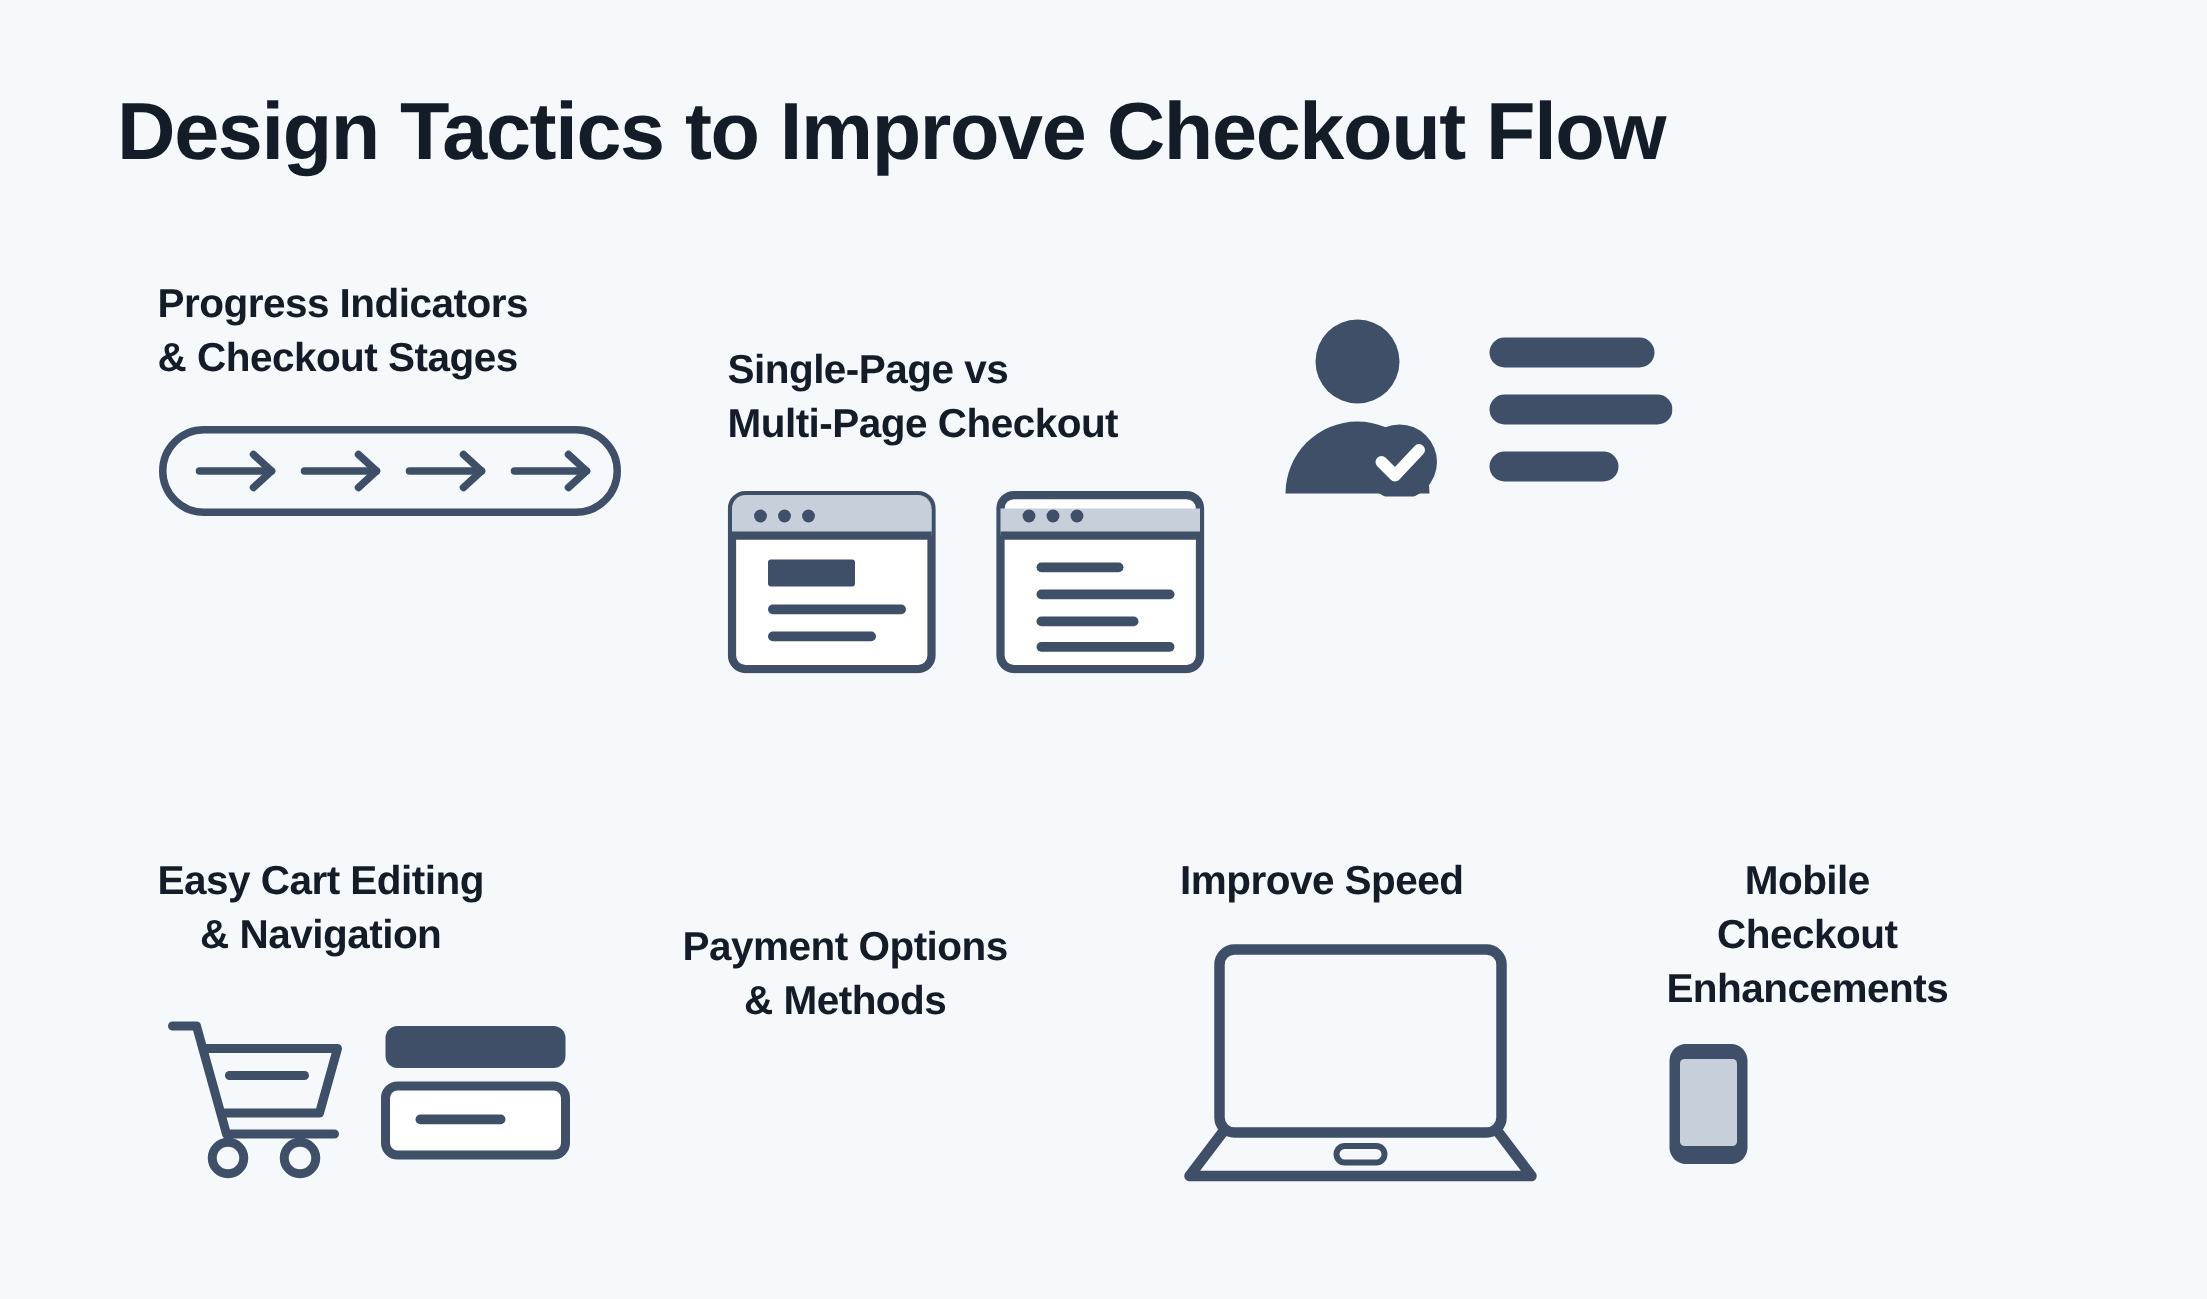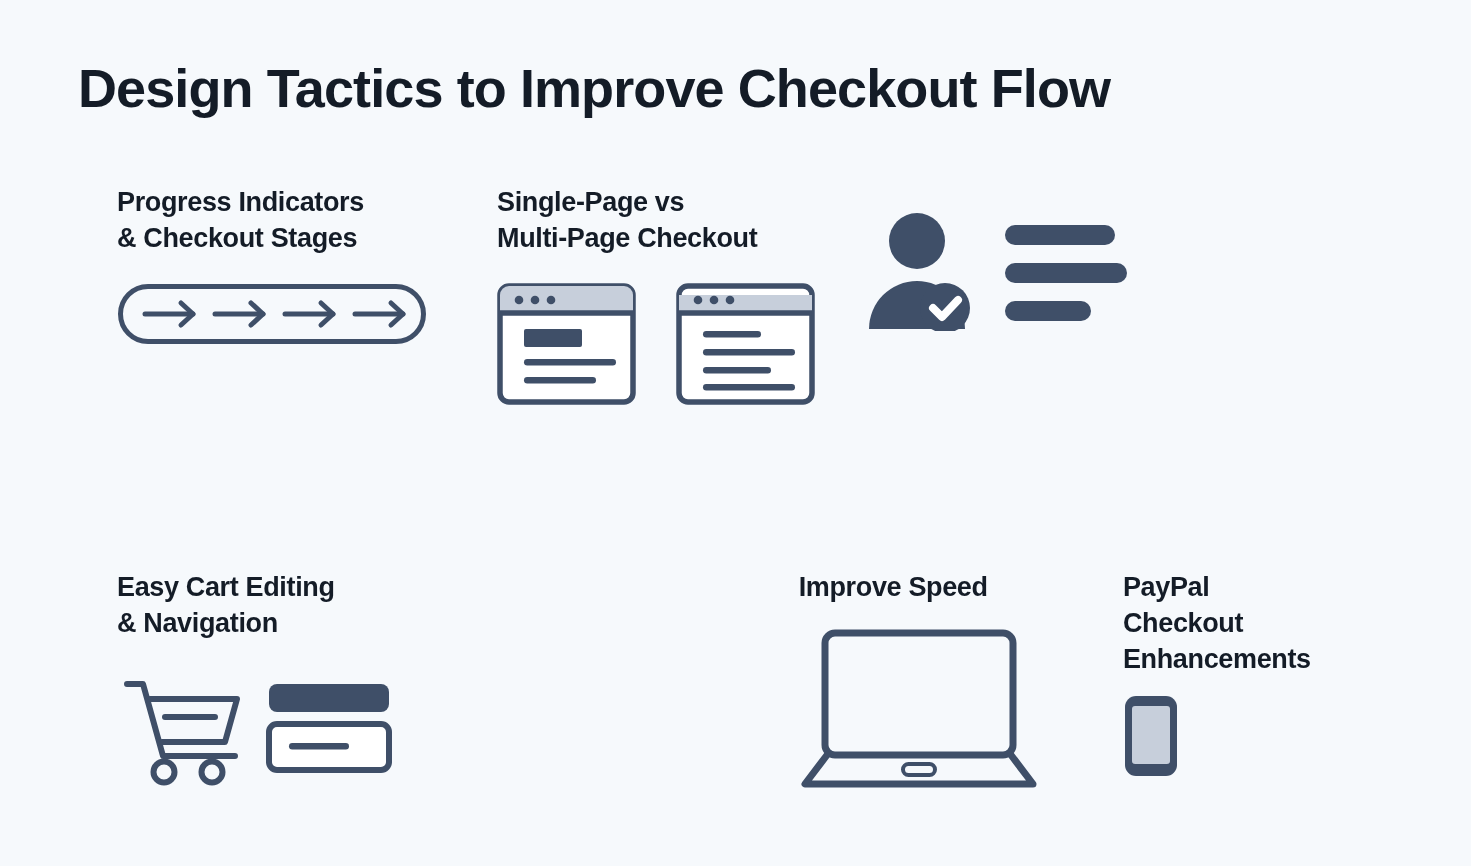--- a/index.html
+++ b/index.html
@@ -32,41 +32,41 @@
     font-weight: 700;
     letter-spacing: -0.9px;
     color: #141c27;
     line-height: 1.12;
     white-space: nowrap;
   }
 
   
   .grid {
     position: absolute;
-    left: 12px;
+    left: 0;
     top: 185px;
     width: 1372px;
   }
   .row {
     display: flex;
     align-items: flex-start;
     padding-left: 105px;
     padding-right: 40px;
   }
   .row-1 { height: 385px; }
-  .row-2 { height: 290px; }
+  .row-2 { height: 290px; text-align: center; }
 
   .card {
     position: relative;
     display: flex;
     flex-direction: column;
     align-items: flex-start;
   }
   .card-w1 { width: 380px; }
-  .card-w2 { width: 360px; }
+  .card-w2 { width: 360px; margin-top: 44px; }
   .card-w3 { width: 352px; }
   .card-w4 { width: 240px; }
 
   .card-title {
     font-size: 27px;
     font-weight: 700;
     line-height: 1.33;
     letter-spacing: -0.35px;
     color: #141c27;
     white-space: pre-line;
@@ -180,35 +180,37 @@
             <circle cx="95" cy="100" r="10.5" fill="none" stroke="#3f4f68" stroke-width="6"></circle>
 
             <rect x="152" y="12" width="120" height="28" rx="8" fill="#3f4f68"></rect>
             <rect x="152" y="52" width="120" height="46" rx="8" fill="#ffffff" stroke="#3f4f68" stroke-width="6"></rect>
             <rect x="172" y="71" width="60" height="6.5" rx="3.2" fill="#3f4f68"></rect>
           </svg>
         </div>
       </div>
 
       <div class="card card-w2">
+        <div class="card-title">Payment Options
+&amp; Methods</div>
       </div>
 
       <div class="card card-w3">
         <div class="card-title">Improve Speed</div>
         <div class="icon-wrap" style="margin-top:22px;">
           <svg width="240" height="165" viewBox="0 0 240 165" aria-hidden="true">
             <rect x="26" y="5" width="188" height="122" rx="10" fill="none" stroke="#3f4f68" stroke-width="7"></rect>
             <path d="M28 127 L6 156 H234 L212 127" fill="none" stroke="#3f4f68" stroke-width="7" stroke-linecap="round" stroke-linejoin="round"></path>
             <rect x="104" y="136" width="32" height="11" rx="5.5" fill="none" stroke="#3f4f68" stroke-width="4"></rect>
           </svg>
         </div>
       </div>
 
       <div class="card card-w4">
-        <div class="card-title">PayPal
+        <div class="card-title">Mobile
 Checkout
 Enhancements</div>
         <div class="icon-wrap" style="margin-top:16px;">
           <svg width="56" height="84" viewBox="0 0 56 84" aria-hidden="true">
             <rect x="2" y="2" width="52" height="80" rx="11" fill="#3f4f68"></rect>
             <rect x="9" y="12" width="38" height="58" rx="3" fill="#c7cfdb"></rect>
           </svg>
         </div>
       </div>
 

